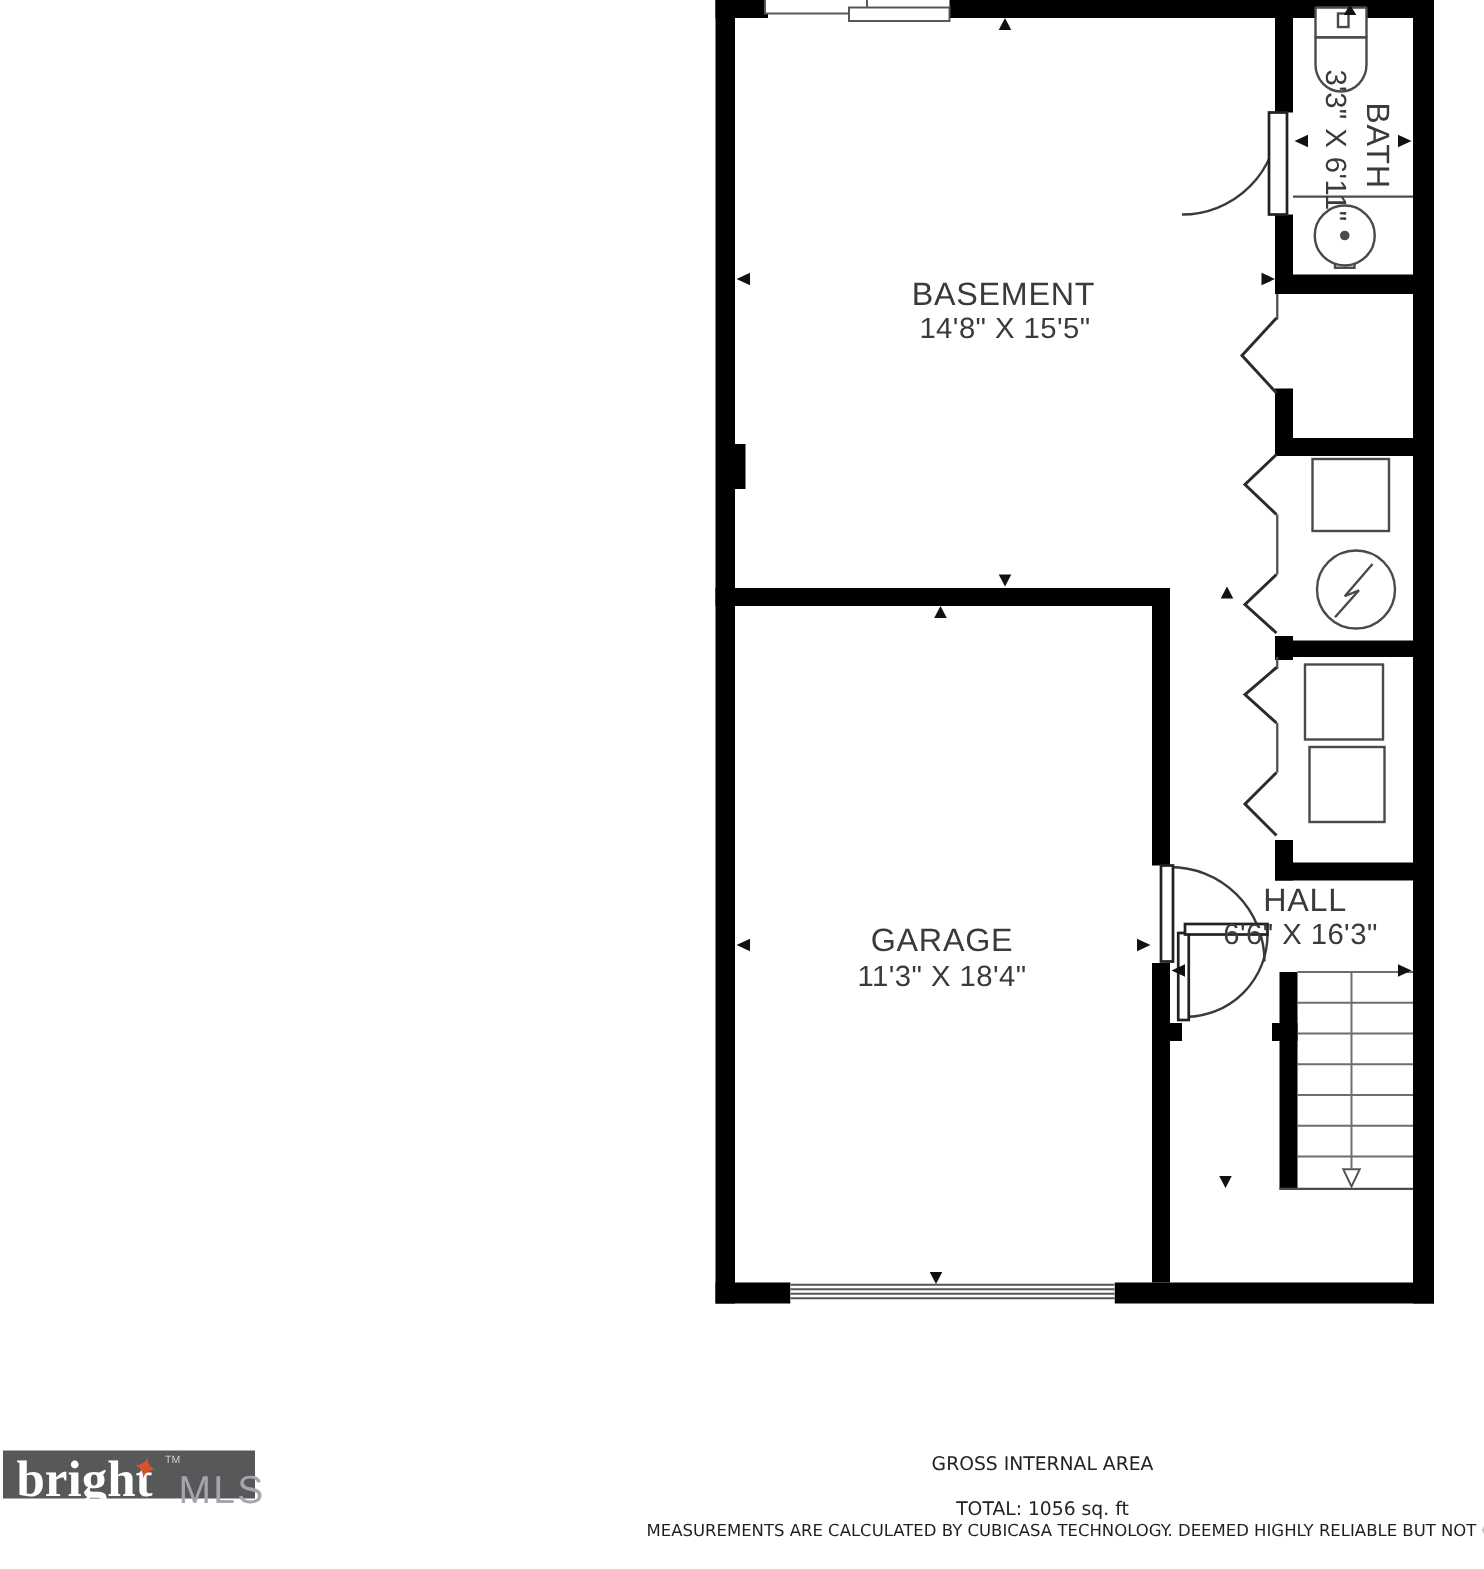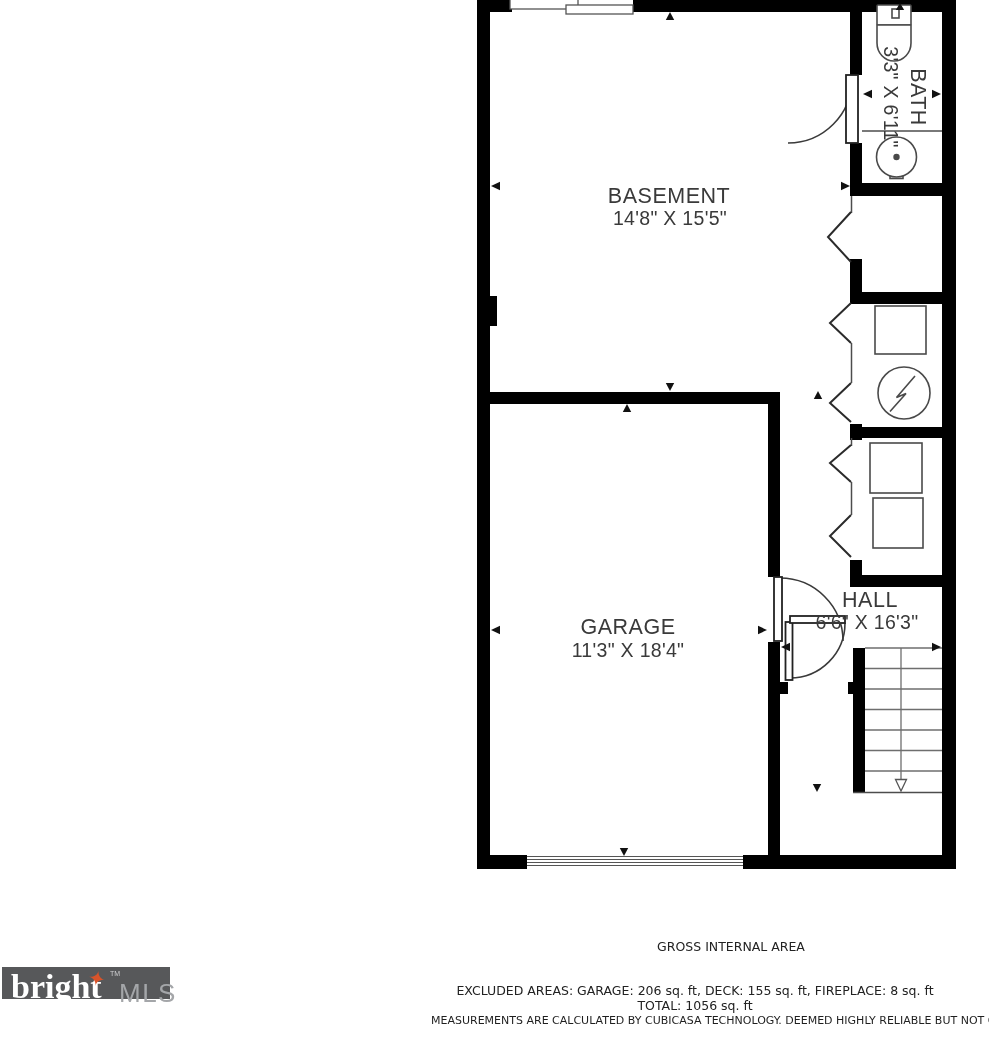--- a/index.html
+++ b/index.html
@@ -154,22 +154,21 @@
       <text class="room-name" x="628" y="634">GARAGE</text>
       <text class="room-dims" x="628" y="657">11'3" X 18'4"</text>
       <text class="room-name" x="870" y="607">HALL</text>
       <text class="room-dims" x="867" y="629">6'6" X 16'3"</text>
       <text class="room-name" transform="translate(911,97) rotate(90)">BATH</text>
       <text class="room-dims" transform="translate(884,97) rotate(90)">3'3" X 6'11"</text>
     </g>
   </svg>
 
   
-  <div class="fline" style="top:940px;margin-left:36px;">GROSS INTERNAL AREA</div>
-  <div class="fline" style="top:984px;">EXCLUDED AREAS: GARAGE: 206 sq. ft, DECK: 155 sq. ft, FIREPLACE: 8 sq. ft</div>
+  <div class="fline" style="top:969px;">GROSS INTERNAL AREA</div>
   <div class="fline" style="top:999px;">TOTAL: 1056 sq. ft</div>
   <div class="disclaimer">MEASUREMENTS ARE CALCULATED BY CUBICASA TECHNOLOGY. DEEMED HIGHLY RELIABLE BUT NOT GUARANTEED</div>
 
   
   <div class="logo">
     <span class="lg-bright">bright</span>
     <span class="lg-star">✦</span>
     <span class="lg-tm">TM</span>
     <span class="lg-mls">MLS</span>
   </div>

